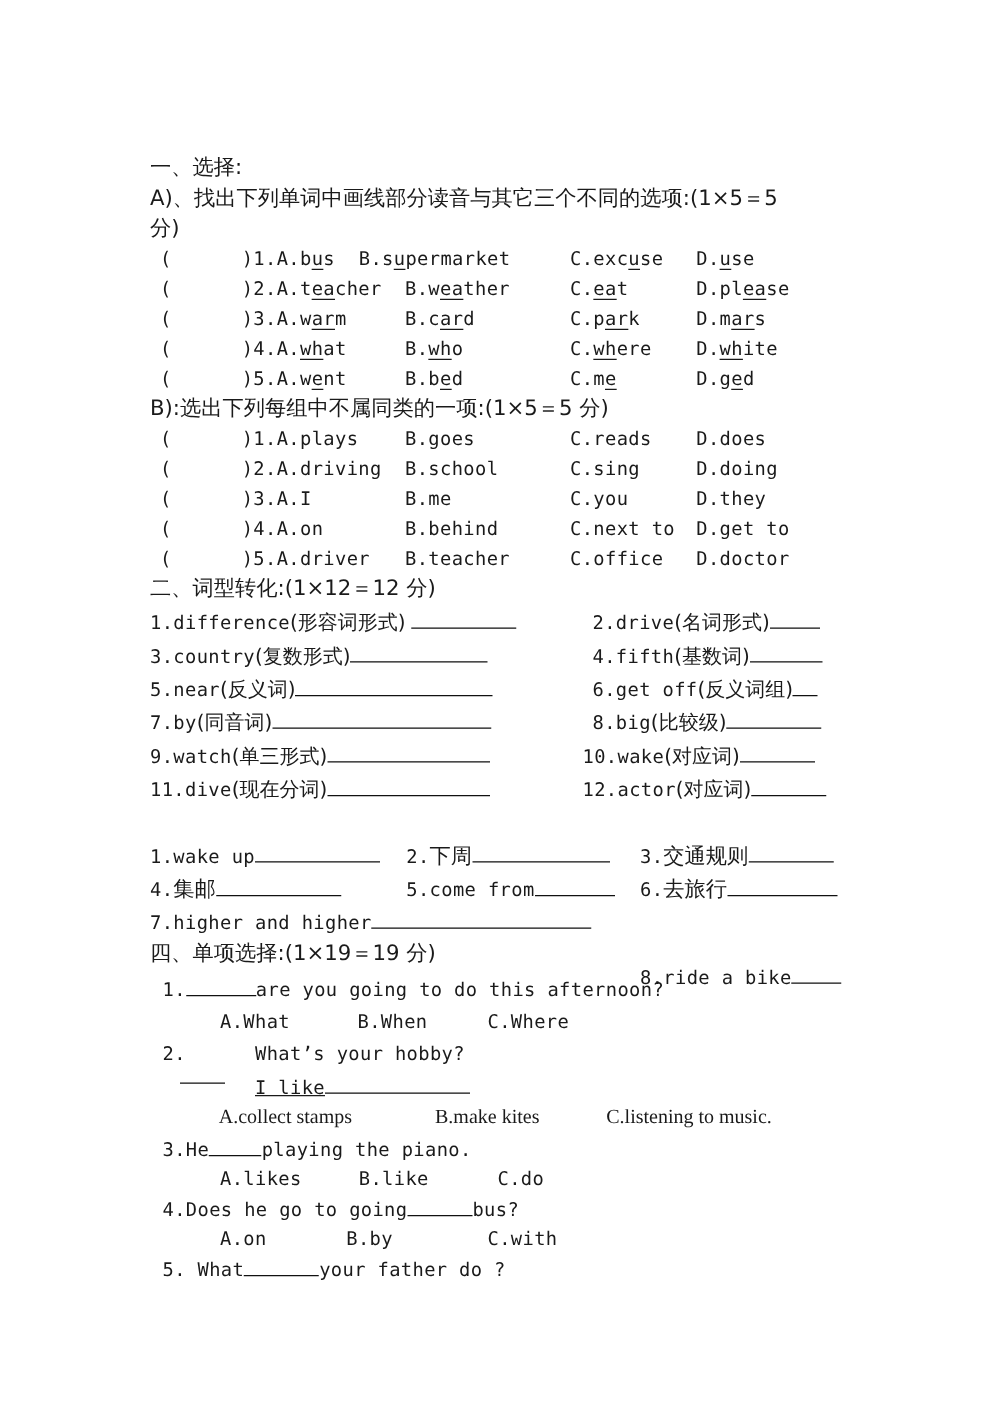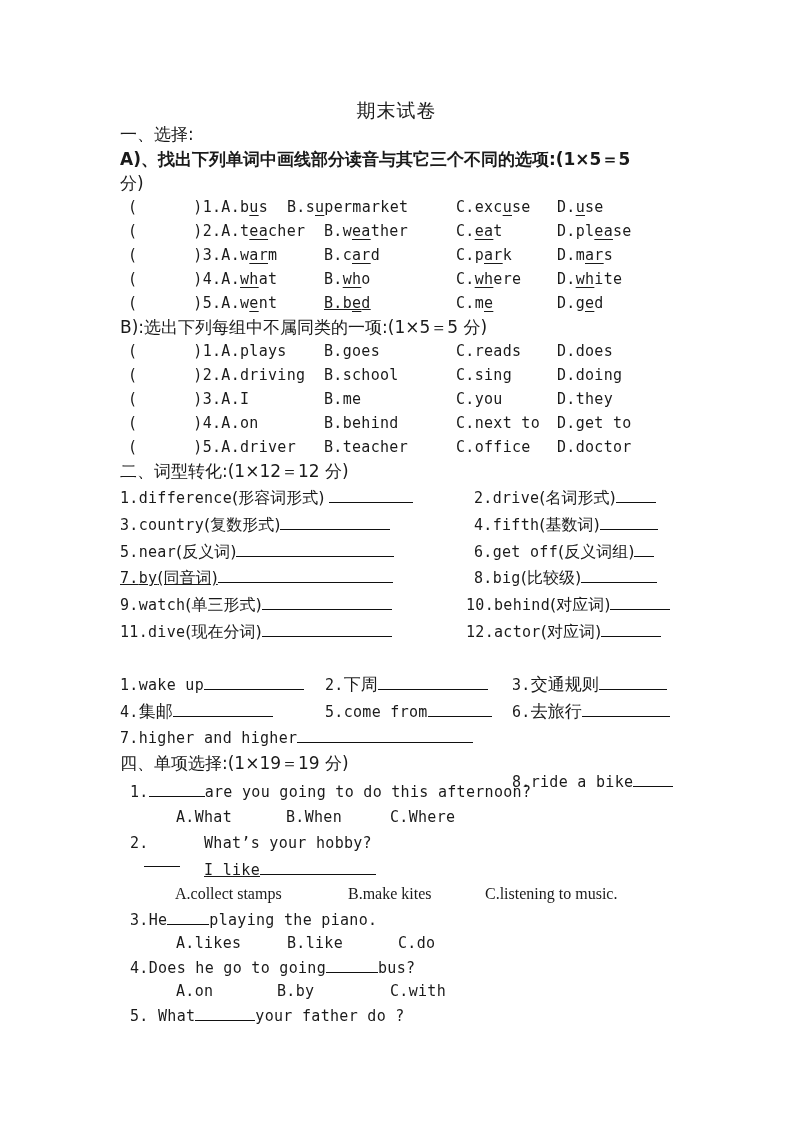--- a/index.html
+++ b/index.html
@@ -11,24 +11,23 @@
   .cjk { font-family: "DejaVu Sans", sans-serif; font-size:17px; }
   .title { position:absolute; top:98px; left:0; width:793px; text-align:center; font-family:"DejaVu Sans", sans-serif; font-size:19px; letter-spacing:1px; }
   .u { text-decoration: underline; text-underline-offset:3px; text-decoration-thickness:1.2px; }
   .blank { display:inline-block; border-bottom:1.2px solid #111; height:16px; vertical-align:baseline; }
 </style>
 </head>
 <body>
 
 <div class="page">
 
-  <div class="title">期末试卷</div>
 
   <div class="line cjk" style="top:123px;left:120px;">一、选择:</div>
-  <div class="line cjk" style="top:148px;left:120px;font-weight:bold;">A)、找出下列单词中画线部分读音与其它三个不同的选项:(1×5＝5</div>
+  <div class="line cjk" style="top:148px;left:120px;">A)、找出下列单词中画线部分读音与其它三个不同的选项:(1×5＝5</div>
   <div class="line cjk" style="top:172px;left:120px;">分)</div>
 
   <div>
 
     <div class="line mono" style="top:196px;left:128px;">
       <span>(&nbsp;&nbsp;&nbsp;&nbsp;&nbsp;&nbsp;)</span><span>1.</span><span><span>A.b</span><span class="u">u</span><span>s</span></span>
     </div>
     <div class="line mono" style="top:196px;left:287px;"><span>B.s</span><span class="u">u</span><span>permarket</span></div>
     <div class="line mono" style="top:196px;left:456px;"><span>C.exc</span><span class="u">u</span><span>se</span></div>
     <div class="line mono" style="top:196px;left:557px;"><span>D.</span><span class="u">u</span><span>se</span></div>
@@ -50,21 +49,21 @@
     <div class="line mono" style="top:268px;left:128px;">
       <span>(&nbsp;&nbsp;&nbsp;&nbsp;&nbsp;&nbsp;)</span><span>4.</span><span><span>A.</span><span class="u">wh</span><span>at</span></span>
     </div>
     <div class="line mono" style="top:268px;left:324px;"><span>B.</span><span class="u">wh</span><span>o</span></div>
     <div class="line mono" style="top:268px;left:456px;"><span>C.</span><span class="u">wh</span><span>ere</span></div>
     <div class="line mono" style="top:268px;left:557px;"><span>D.</span><span class="u">wh</span><span>ite</span></div>
 
     <div class="line mono" style="top:292px;left:128px;">
       <span>(&nbsp;&nbsp;&nbsp;&nbsp;&nbsp;&nbsp;)</span><span>5.</span><span><span>A.w</span><span class="u">e</span><span>nt</span></span>
     </div>
-    <div class="line mono" style="top:292px;left:324px;text-decoration:underline;"><span>B.b</span><span class="u">e</span><span>d</span></div>
+    <div class="line mono" style="top:292px;left:324px;"><span>B.b</span><span class="u">e</span><span>d</span></div>
     <div class="line mono" style="top:292px;left:456px;"><span>C.m</span><span class="u">e</span><span></span></div>
     <div class="line mono" style="top:292px;left:557px;"><span>D.g</span><span class="u">e</span><span>d</span></div>
   </div>
 
   <div class="line cjk" style="top:316px;left:120px;text-align:center;">B):选出下列每组中不属同类的一项:(1×5＝5 分)</div>
 
   <div>
     <div class="line mono" style="top:340px;left:128px;"><span>(&nbsp;&nbsp;&nbsp;&nbsp;&nbsp;&nbsp;)</span><span>1.</span><span>A.plays</span></div>
     <div class="line mono" style="top:340px;left:324px;">B.goes</div>
     <div class="line mono" style="top:340px;left:456px;">C.reads</div>
@@ -96,25 +95,25 @@
   <div>
     <div class="line" style="top:486px;left:120px;"><span class="mono">1.</span><span class="mono">difference</span><span class="cjk" style="font-size:16px">(形容词形式)</span> <span class="blank" style="width:84px"></span></div>
     <div class="line" style="top:486px;left:474px;"><span class="mono">2.</span><span class="mono">drive</span><span class="cjk" style="font-size:16px">(名词形式)</span><span class="blank" style="width:40px"></span></div>
 
     <div class="line" style="top:513px;left:120px;"><span class="mono">3.</span><span class="mono">country</span><span class="cjk" style="font-size:16px">(复数形式)</span><span class="blank" style="width:110px"></span></div>
     <div class="line" style="top:513px;left:474px;"><span class="mono">4.</span><span class="mono">fifth</span><span class="cjk" style="font-size:16px">(基数词)</span><span class="blank" style="width:58px"></span></div>
 
     <div class="line" style="top:540px;left:120px;"><span class="mono">5.</span><span class="mono">near</span><span class="cjk" style="font-size:16px">(反义词)</span><span class="blank" style="width:158px"></span></div>
     <div class="line" style="top:540px;left:474px;"><span class="mono">6.</span><span class="mono">get off</span><span class="cjk" style="font-size:16px">(反义词组)</span><span class="blank" style="width:20px"></span></div>
 
-    <div class="line" style="top:566px;left:120px;text-decoration:underline;"><span class="mono">7.</span><span class="mono">by</span><span class="cjk" style="font-size:16px">(同音词)</span><span class="blank" style="width:175px"></span></div>
+    <div class="line" style="top:566px;left:120px;"><span class="mono">7.</span><span class="mono">by</span><span class="cjk" style="font-size:16px">(同音词)</span><span class="blank" style="width:175px"></span></div>
     <div class="line" style="top:566px;left:474px;"><span class="mono">8.</span><span class="mono">big</span><span class="cjk" style="font-size:16px">(比较级)</span><span class="blank" style="width:76px"></span></div>
 
     <div class="line" style="top:593px;left:120px;"><span class="mono">9.</span><span class="mono">watch</span><span class="cjk" style="font-size:16px">(单三形式)</span><span class="blank" style="width:130px"></span></div>
-    <div class="line" style="top:593px;left:466px;"><span class="mono">10.</span><span class="mono">behind</span><span class="cjk" style="font-size:16px">(对应词)</span><span class="blank" style="width:60px"></span></div>
+    <div class="line" style="top:593px;left:466px;"><span class="mono">10.</span><span class="mono">wake</span><span class="cjk" style="font-size:16px">(对应词)</span><span class="blank" style="width:60px"></span></div>
 
     <div class="line" style="top:620px;left:120px;"><span class="mono">11.</span><span class="mono">dive</span><span class="cjk" style="font-size:16px">(现在分词)</span><span class="blank" style="width:130px"></span></div>
     <div class="line" style="top:620px;left:466px;"><span class="mono">12.</span><span class="mono">actor</span><span class="cjk" style="font-size:16px">(对应词)</span><span class="blank" style="width:60px"></span></div>
   </div>
 
 
   <div>
     <div class="line" style="top:673px;left:120px;"><span class="mono">1.</span><span class="mono">wake up</span><span class="blank" style="width:100px"></span></div>
     <div class="line" style="top:673px;left:325px;"><span class="mono">2.</span><span class="cjk">下周</span><span class="blank" style="width:110px"></span></div>
     <div class="line" style="top:673px;left:512px;"><span class="mono">3.</span><span class="cjk">交通规则</span><span class="blank" style="width:68px"></span></div>

